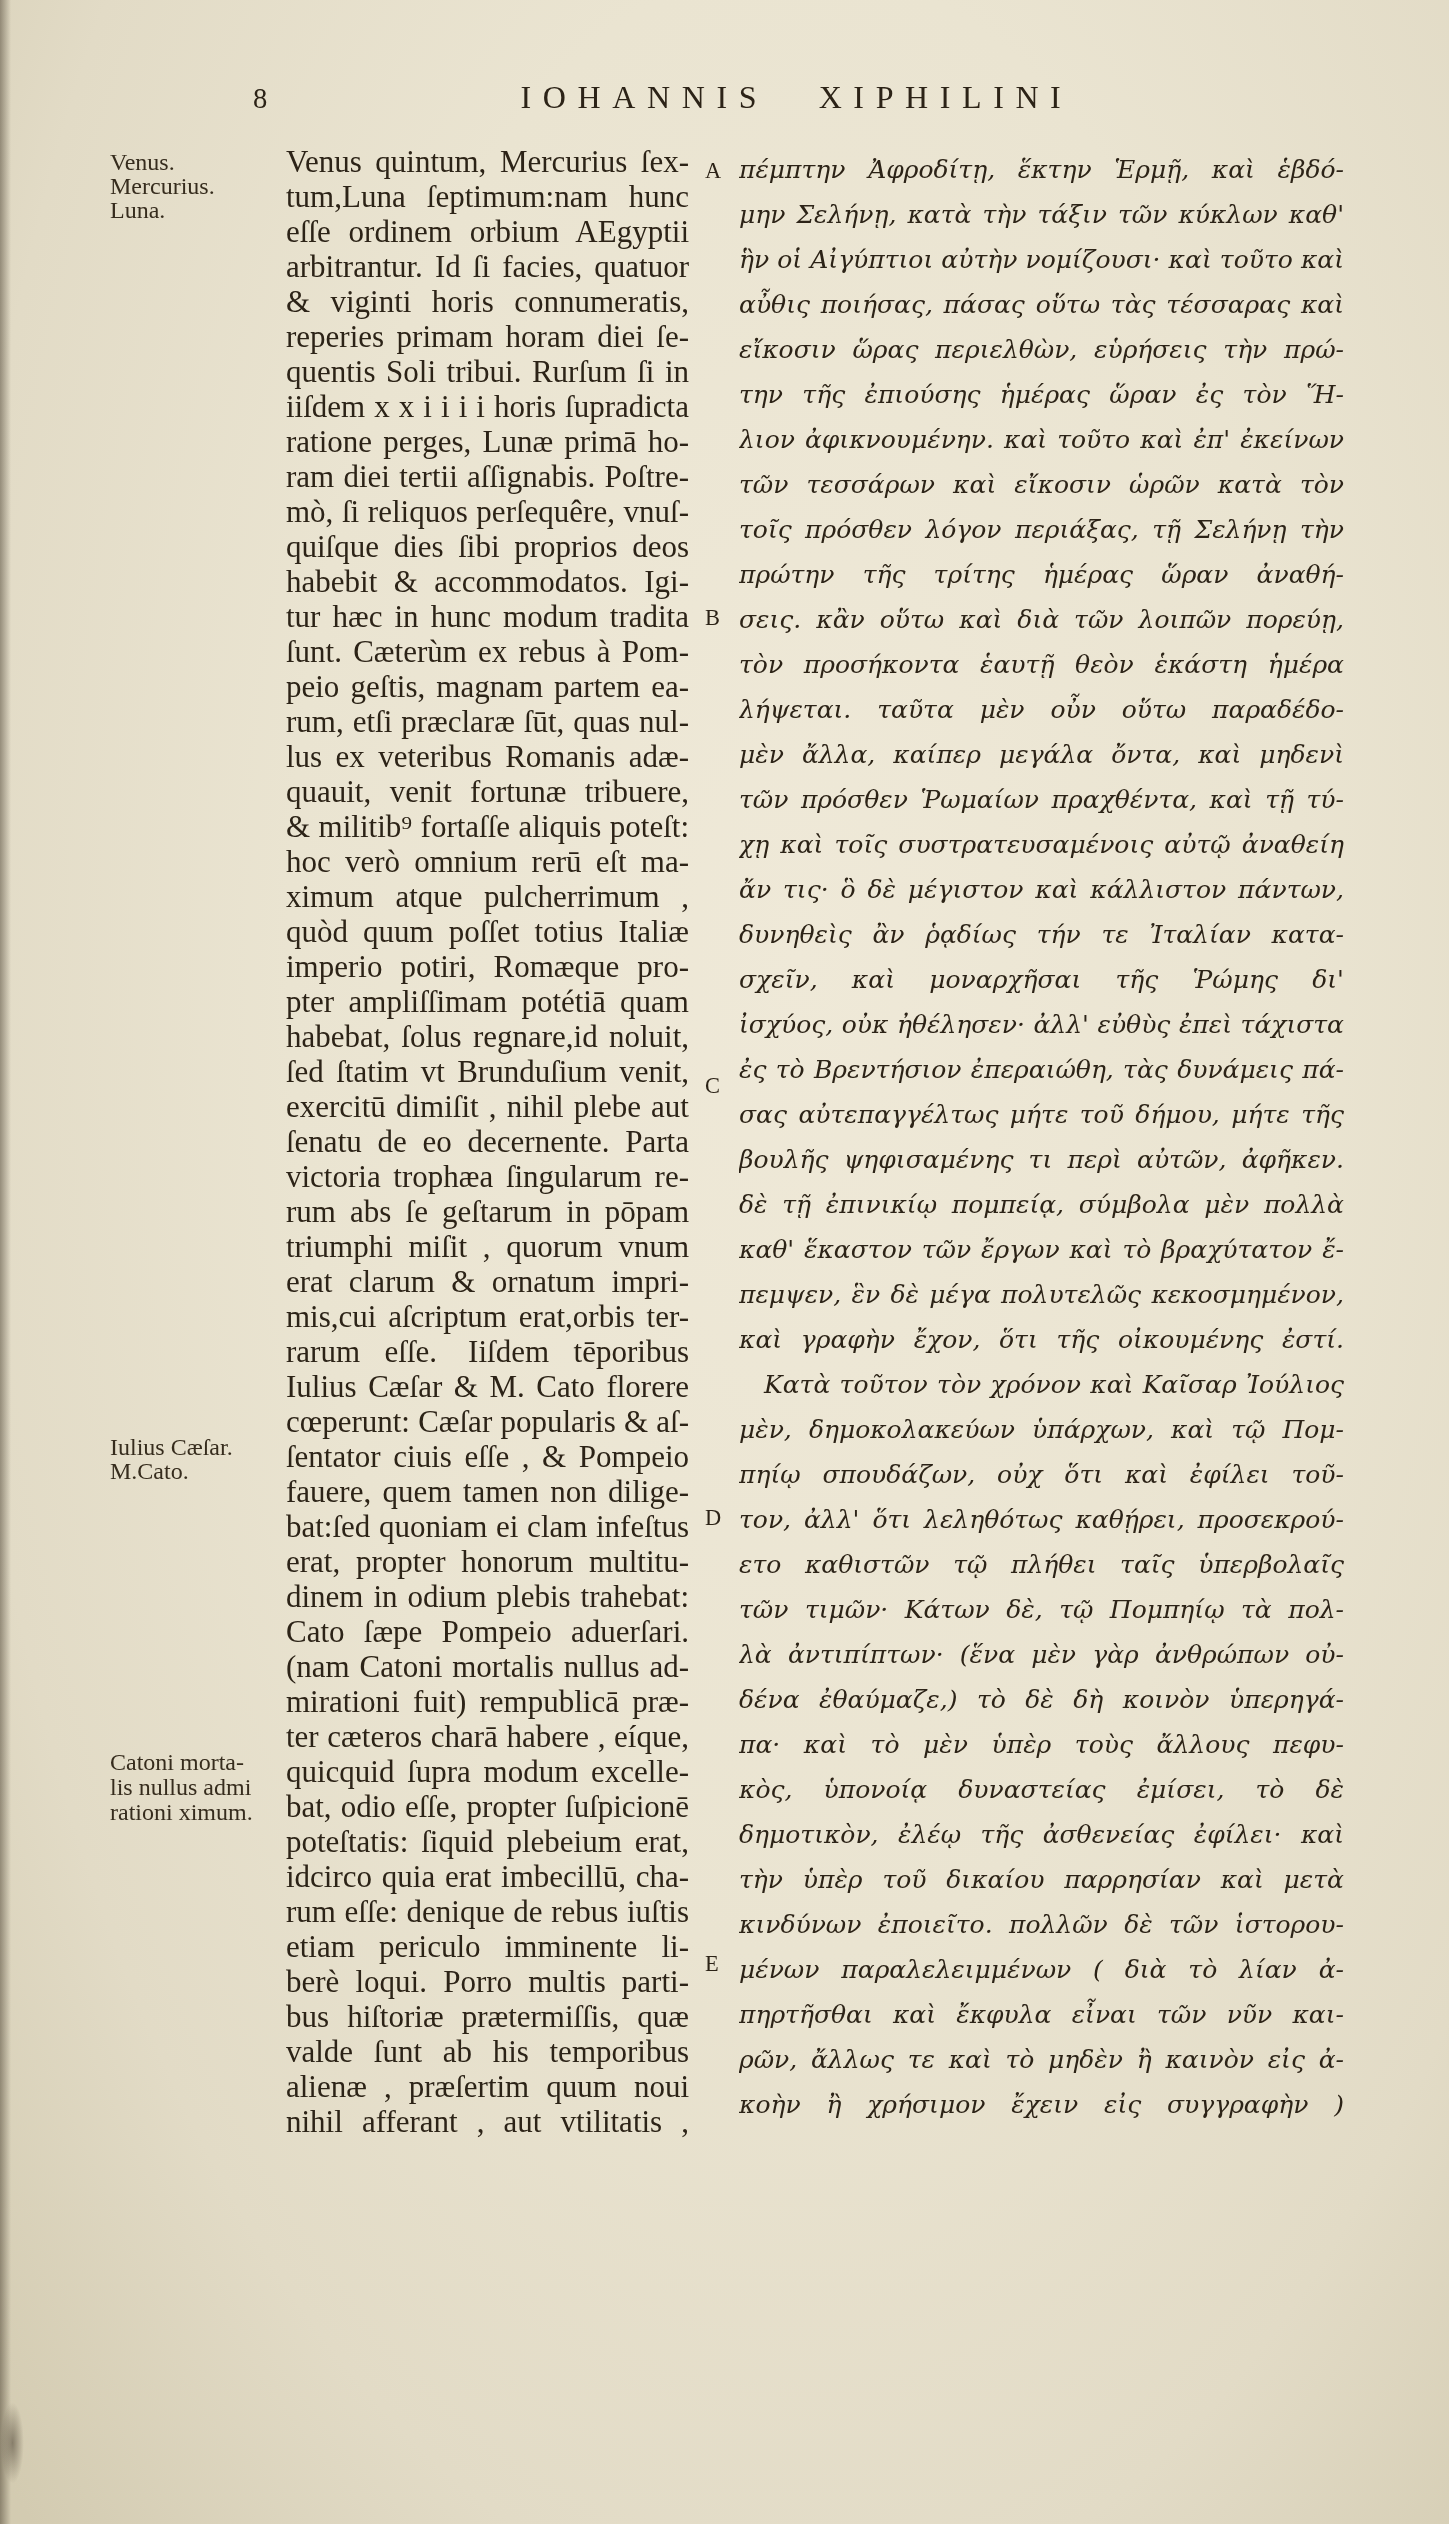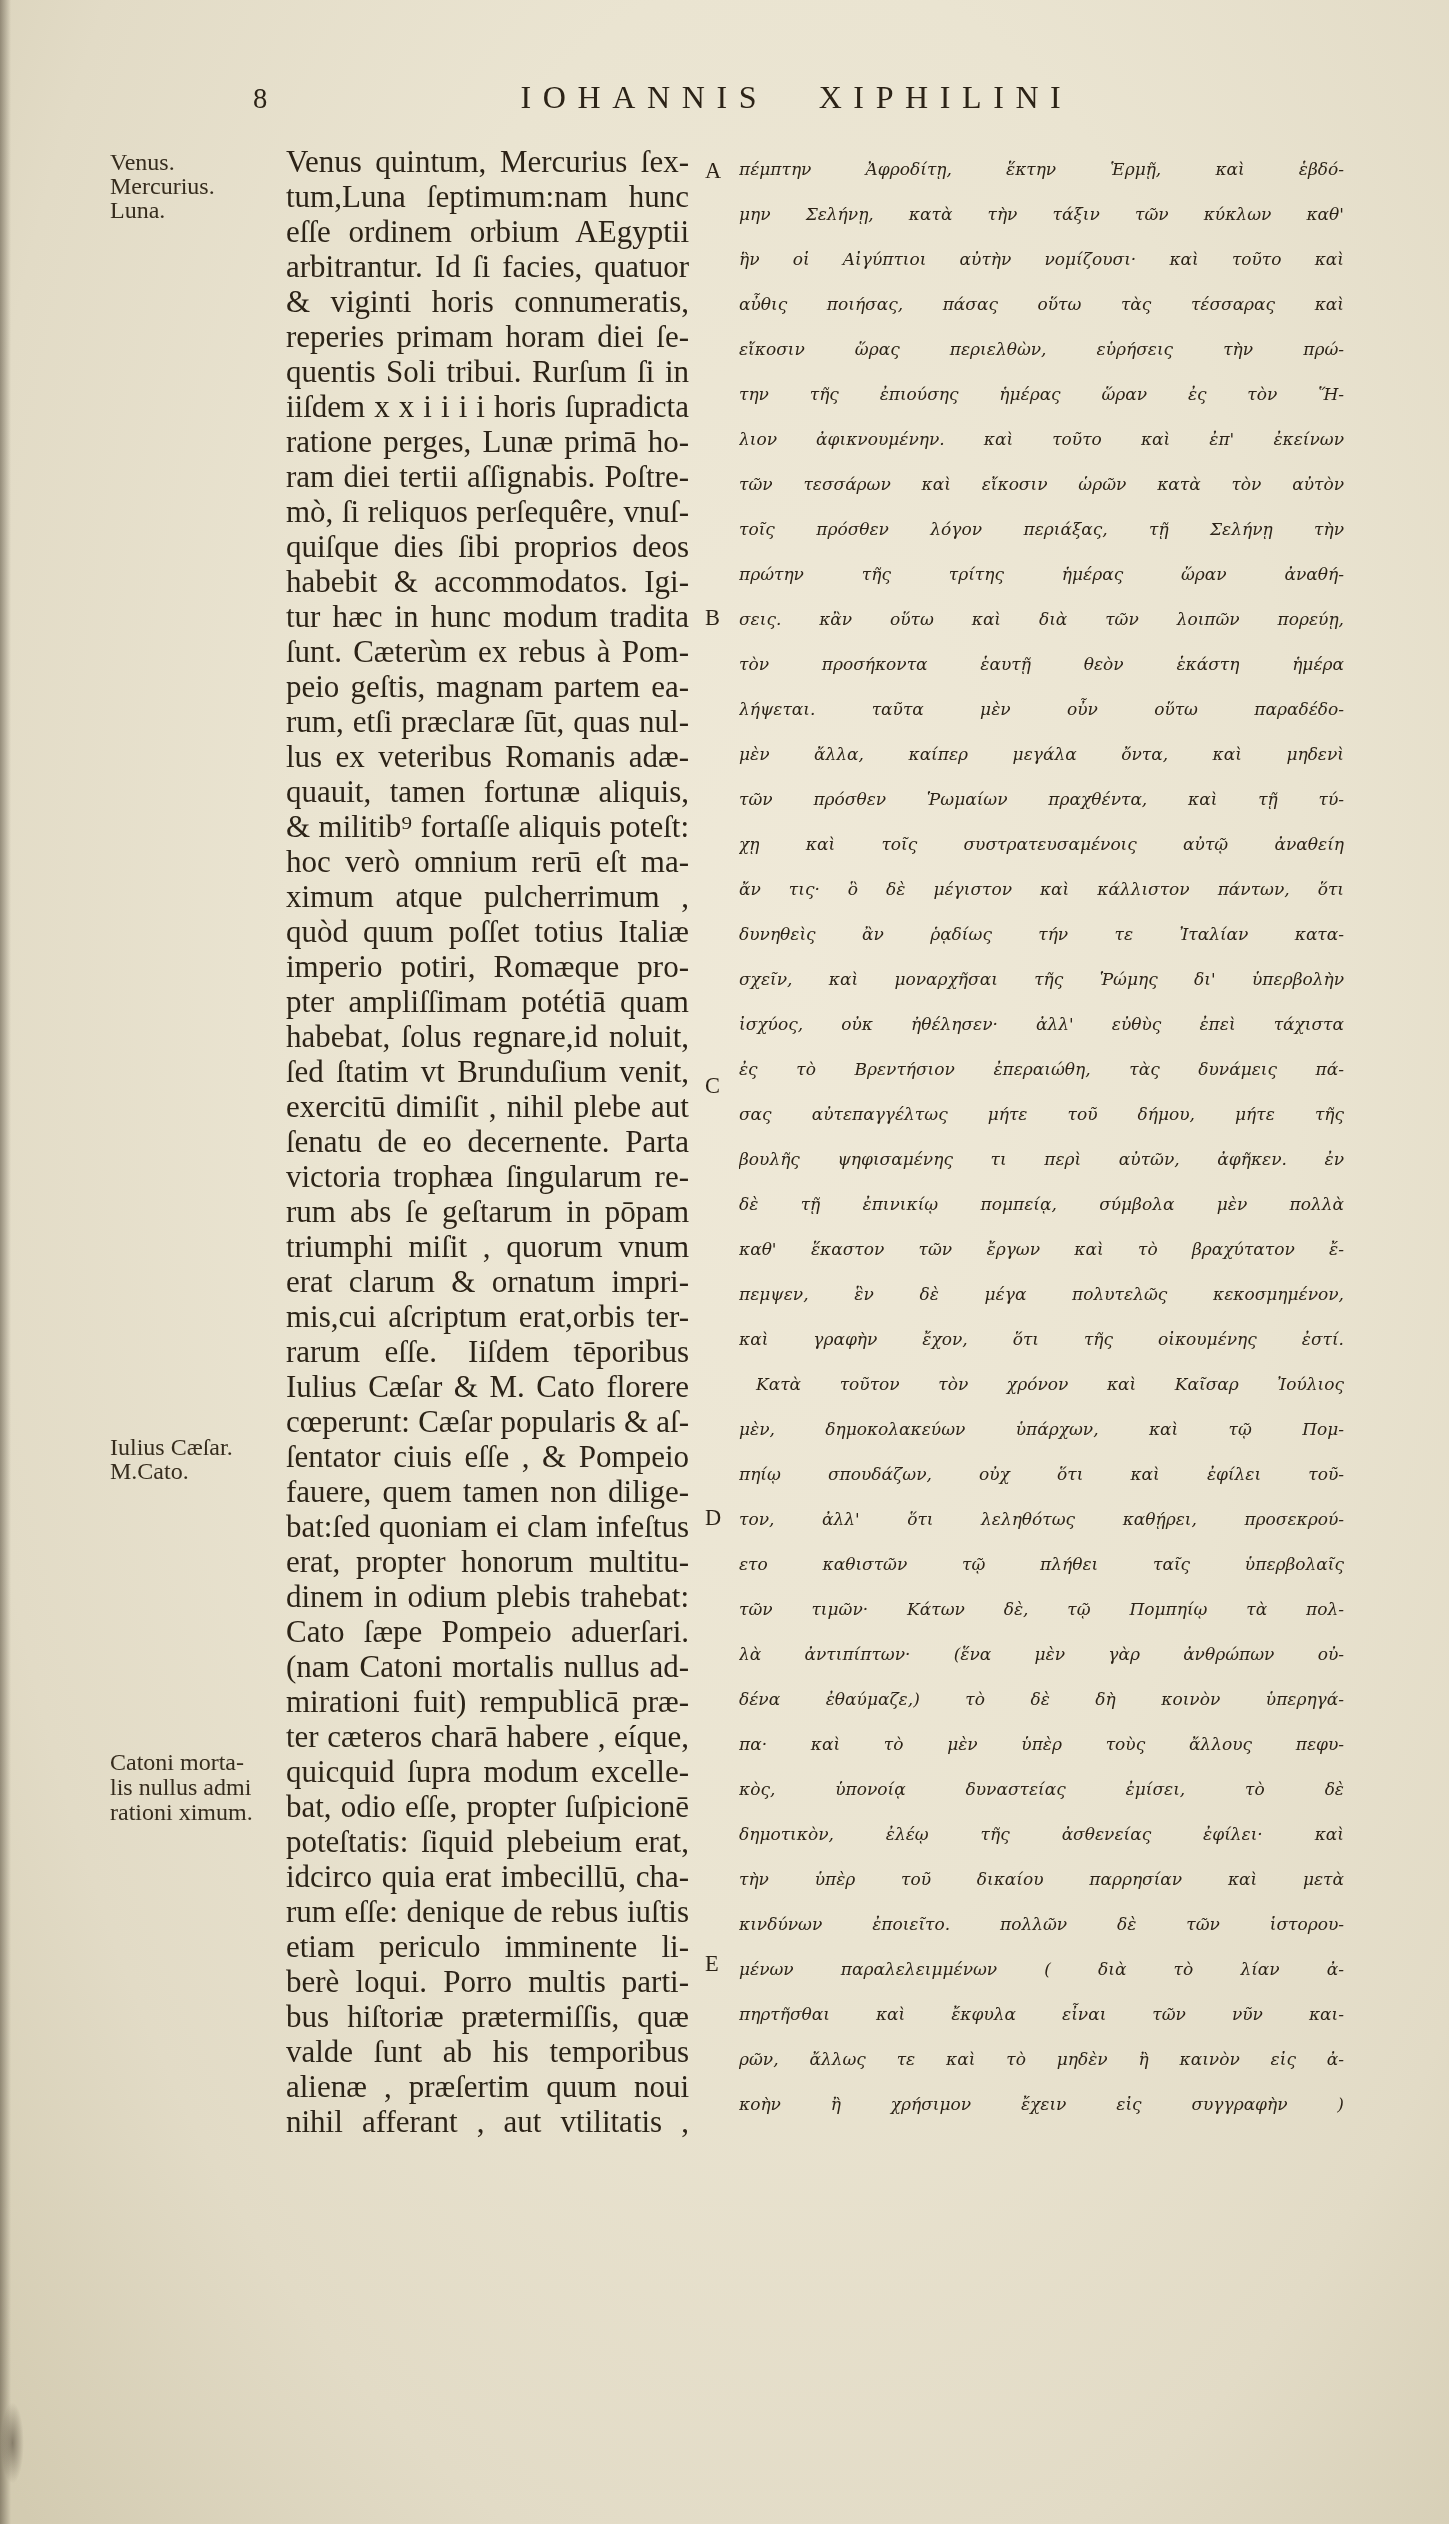--- a/index.html
+++ b/index.html
@@ -86,21 +86,21 @@
   .sA { top: 158px; }
   .sB { top: 605px; }
   .sC { top: 1073px; }
   .sD { top: 1505px; }
   .sE { top: 1951px; }
 
   .col-greek {
     position: absolute;
     left: 739px; top: 147px;
     width: 605px;
-    font-size: 17px;
+    font-size: 25px;
     line-height: 45px;
     font-style: italic;
     font-family: "DejaVu Serif", "Liberation Serif", serif;
   }
   .col-greek .tline {
     text-align: justify;
     text-align-last: justify;
     height: 45px;
     overflow: hidden;
   }
@@ -143,21 +143,21 @@
       <div class="tline">ratione perges, Lunæ primā ho-</div>
       <div class="tline">ram diei tertii aſſignabis. Poſtre-</div>
       <div class="tline">mò, ſi reliquos perſequêre, vnuſ-</div>
       <div class="tline">quiſque dies ſibi proprios deos</div>
       <div class="tline">habebit &amp; accommodatos. Igi-</div>
       <div class="tline">tur hæc in hunc modum tradita</div>
       <div class="tline">ſunt. Cæterùm ex rebus à Pom-</div>
       <div class="tline">peio geſtis, magnam partem ea-</div>
       <div class="tline">rum, etſi præclaræ ſūt, quas nul-</div>
       <div class="tline">lus ex veteribus Romanis adæ-</div>
-      <div class="tline">quauit, tamen fortunæ aliquis,</div>
+      <div class="tline">quauit, venit fortunæ tribuere,</div>
       <div class="tline">&amp; militib⁹ fortaſſe aliquis poteſt:</div>
       <div class="tline">hoc verò omnium rerū eſt ma-</div>
       <div class="tline">ximum atque pulcherrimum ,</div>
       <div class="tline">quòd quum poſſet totius Italiæ</div>
       <div class="tline">imperio potiri, Romæque pro-</div>
       <div class="tline">pter ampliſſimam potétiā quam</div>
       <div class="tline">habebat, ſolus regnare,id noluit,</div>
       <div class="tline">ſed ſtatim vt Brunduſium venit,</div>
       <div class="tline">exercitū dimiſit , nihil plebe aut</div>
       <div class="tline">ſenatu de eo decernente. Parta</div>

